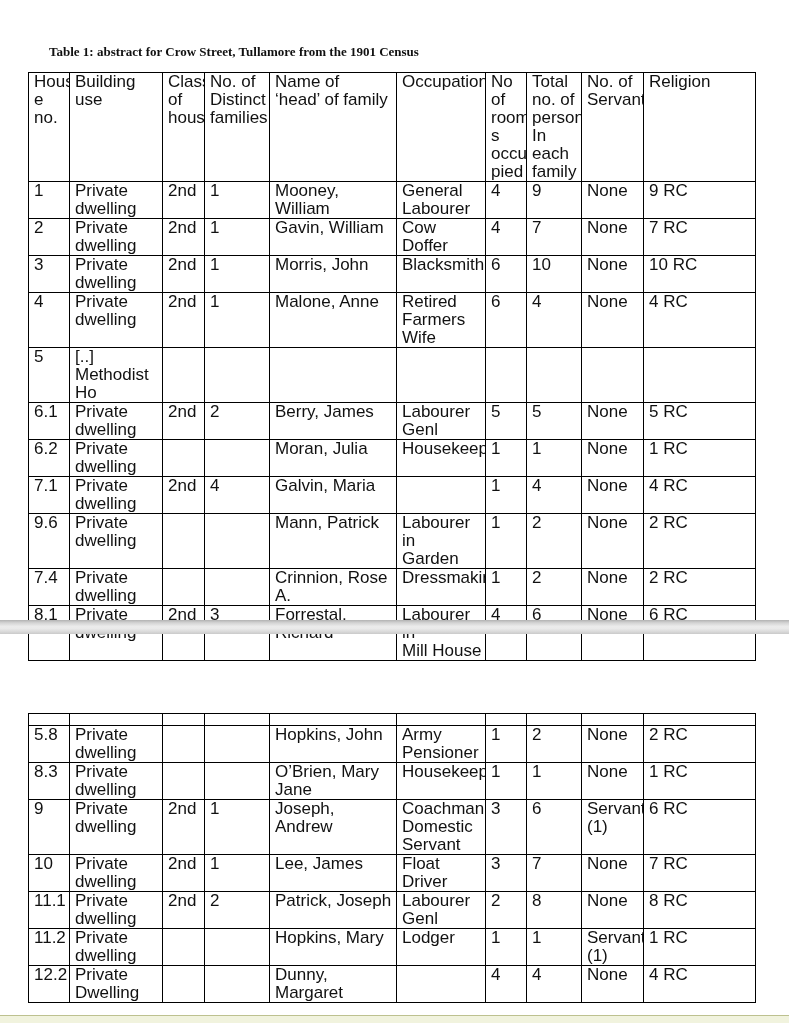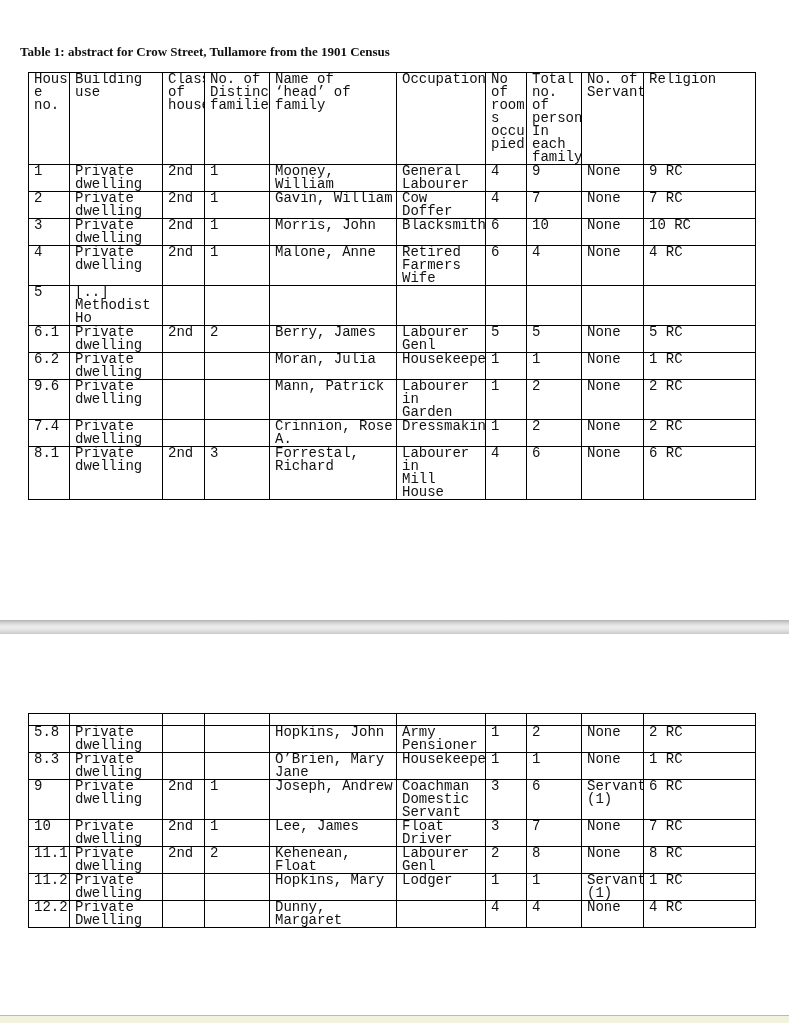--- a/index.html
+++ b/index.html
@@ -5,33 +5,33 @@
   html, body { margin: 0; padding: 0; }
   body {
     width: 789px; height: 1023px;
     background: #ffffff;
     font-family: "Liberation Serif", serif;
     position: relative;
     overflow: hidden;
   }
   .doc-title {
     position: absolute;
-    left: 20px; top: 44px;
+    left: 49px; top: 44px;
     font-size: 13px;
     font-weight: bold;
     color: #111;
     white-space: nowrap;
   }
   table.census {
     border-collapse: collapse;
     table-layout: fixed;
     width: 728px;
-    font-family: Liberation Mono, monospace;
-    font-size: 14px;
-    line-height: 13px;
+    font-family: Liberation Sans, sans-serif;
+    font-size: 17px;
+    line-height: 18px;
     color: #111;
   }
   table.census th, table.census td {
     border: 1px solid #000;
     vertical-align: top;
     text-align: left;
     font-weight: normal;
     padding: 0 2px 0 5px;
     white-space: pre-line;
     overflow: hidden;
@@ -203,20 +203,33 @@
         <td></td>
         <td></td>
         <td>Moran, Julia</td>
         <td>Housekeeper</td>
         <td>1</td>
         <td>1</td>
         <td>None</td>
         <td>1 RC</td>
       </tr>
       <tr>
+        <td>7.1</td>
+        <td>Private
+dwelling</td>
+        <td>2nd</td>
+        <td>4</td>
+        <td>Galvin, Maria</td>
+        <td></td>
+        <td>1</td>
+        <td>4</td>
+        <td>None</td>
+        <td>4 RC</td>
+      </tr>
+      <tr>
         <td>9.6</td>
         <td>Private
 dwelling</td>
         <td></td>
         <td></td>
         <td>Mann, Patrick</td>
         <td>Labourer in
 Garden</td>
         <td>1</td>
         <td>2</td>
@@ -336,21 +349,21 @@
         <td>7</td>
         <td>None</td>
         <td>7 RC</td>
       </tr>
       <tr>
         <td>11.1</td>
         <td>Private
 dwelling</td>
         <td>2nd</td>
         <td>2</td>
-        <td>Kehenean, Float</td>
+        <td>Patrick, Joseph</td>
         <td>Labourer
 Genl</td>
         <td>2</td>
         <td>8</td>
         <td>None</td>
         <td>8 RC</td>
       </tr>
       <tr>
         <td>11.2</td>
         <td>Private

